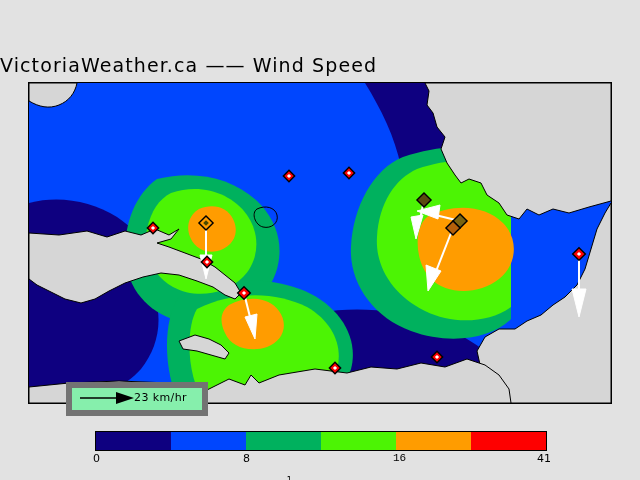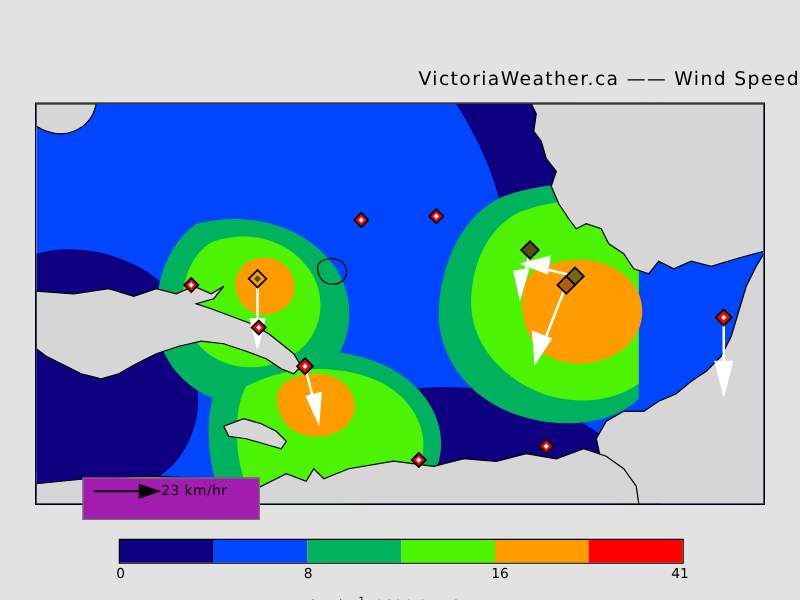--- a/index.html
+++ b/index.html
@@ -8,45 +8,45 @@
     background:#e2e2e2;
     font-family:"DejaVu Sans",sans-serif;
     overflow:hidden;
     position:relative;
   }
   #root{position:absolute;inset:0;}
 
   .title{
     position:absolute;
     left:0;right:0;top:54px;
-    text-align:right;
-    font-family:"DejaVu Sans",sans-serif;
-    font-size:15px;
+    text-align:left;
+    font-family:"DejaVu Sans",sans-serif;
+    font-size:19px;
     letter-spacing:1.1px;
     color:#000;
     white-space:pre;
   }
 
   .map-frame{
     position:absolute;
     left:28px;top:82px;
     width:584px;height:322px;
     border:1px solid #000;
     background:#e2e2e2;
     overflow:hidden;
     box-sizing:border-box;
   }
   .map-frame svg{display:block;}
 
   .legend-box{
     position:absolute;
     left:66px;top:382px;
     width:142px;height:34px;
-    border:1px solid #737373;
-    background:#a21caf;
+    border:6px solid #737373;
+    background:#86efac;
     box-sizing:border-box;
   }
   .legend-inner{
     position:absolute;inset:0;
   }
   .legend-text{
     position:absolute;
     left:62px;top:3px;
     font-family:"DejaVu Sans",sans-serif;
     font-size:11px;
@@ -247,20 +247,20 @@
     <div class="cbar-cell" style="background:#0e0080"></div>
     <div class="cbar-cell" style="background:#0046fe"></div>
     <div class="cbar-cell" style="background:#00b15e"></div>
     <div class="cbar-cell" style="background:#4cf404"></div>
     <div class="cbar-cell" style="background:#ff9c00"></div>
     <div class="cbar-cell" style="background:#fe0000"></div>
   </div>
 
   <div class="cbar-tick" style="left:93px;">0</div>
   <div class="cbar-tick" style="left:243px;">8</div>
-  <div class="cbar-tick" style="left:393px;">16</div>
+  <div class="cbar-tick" style="left:393px;font-family:Liberation Mono, monospace;">16</div>
   <div class="cbar-tick" style="left:537px;">41</div>
 
   <div class="cbar-caption">
     <span>km hr</span><sup>-1</sup><span>&nbsp;&nbsp;</span><span>2026/04/19 11:54</span>
   </div>
 
 </div>
 
 </body></html>

